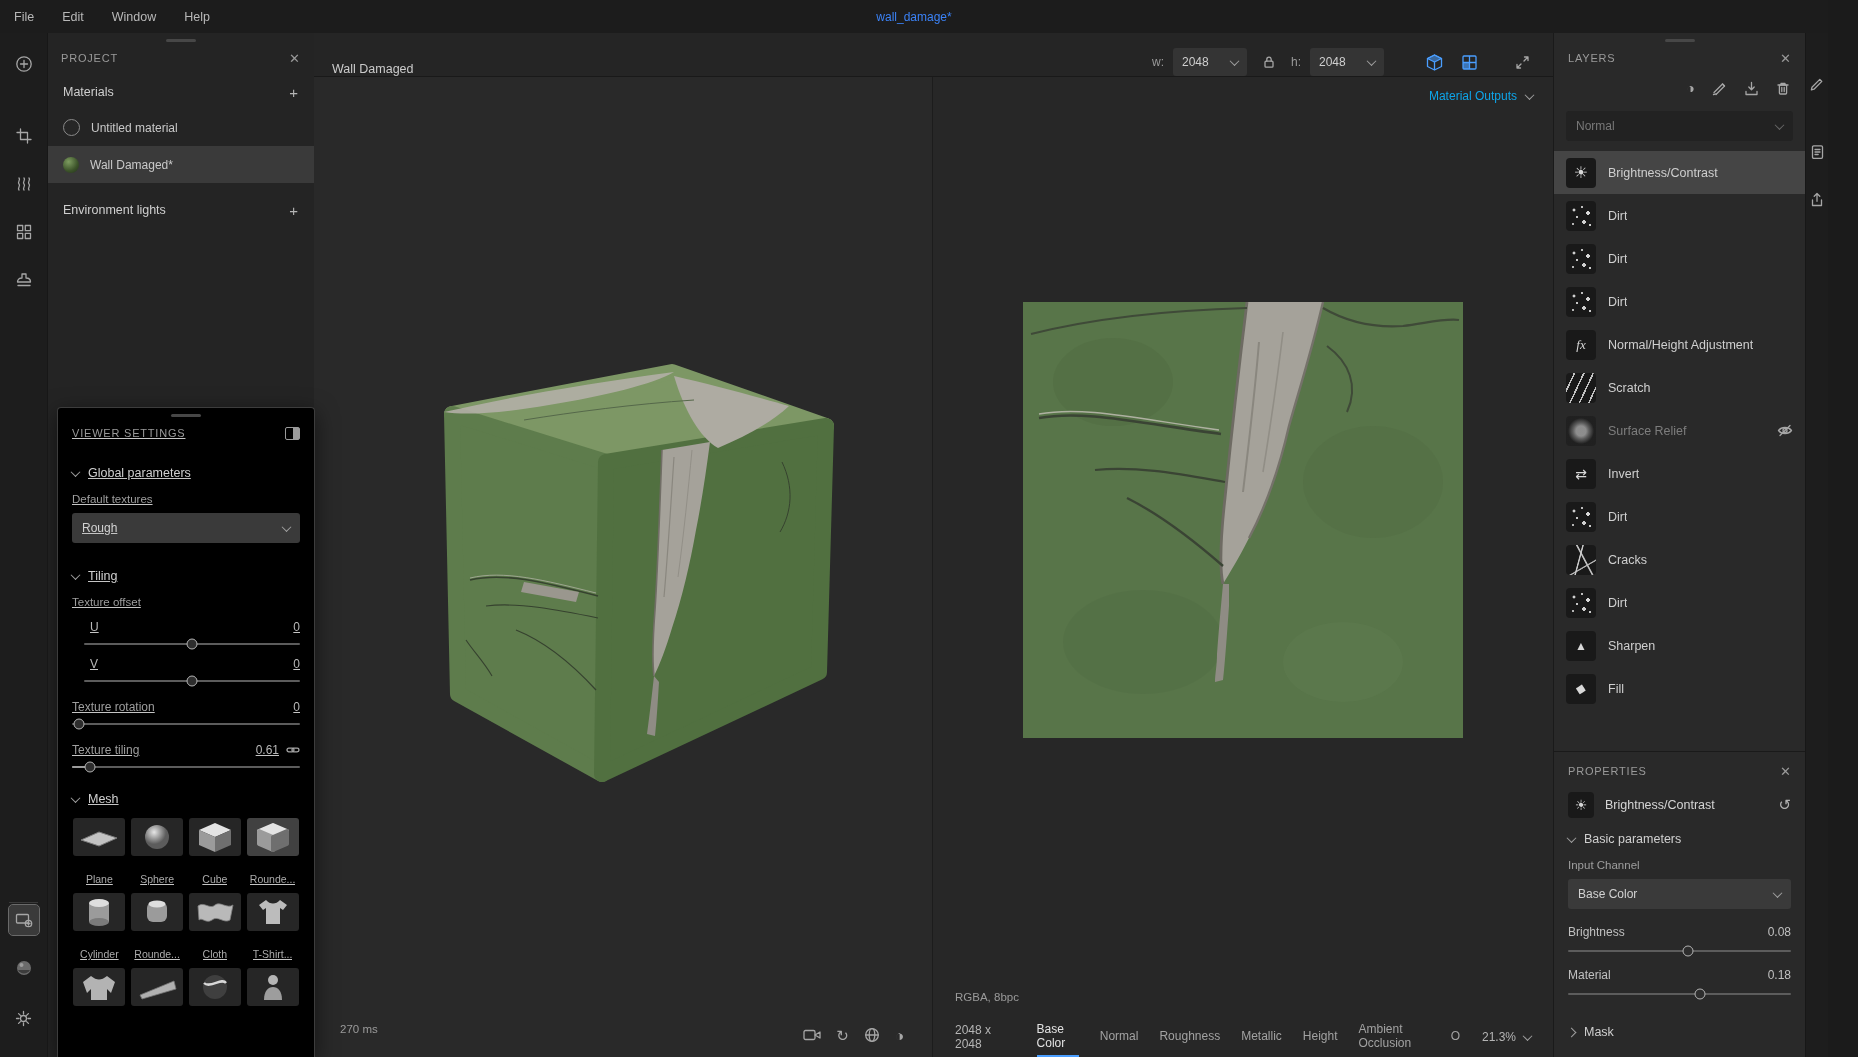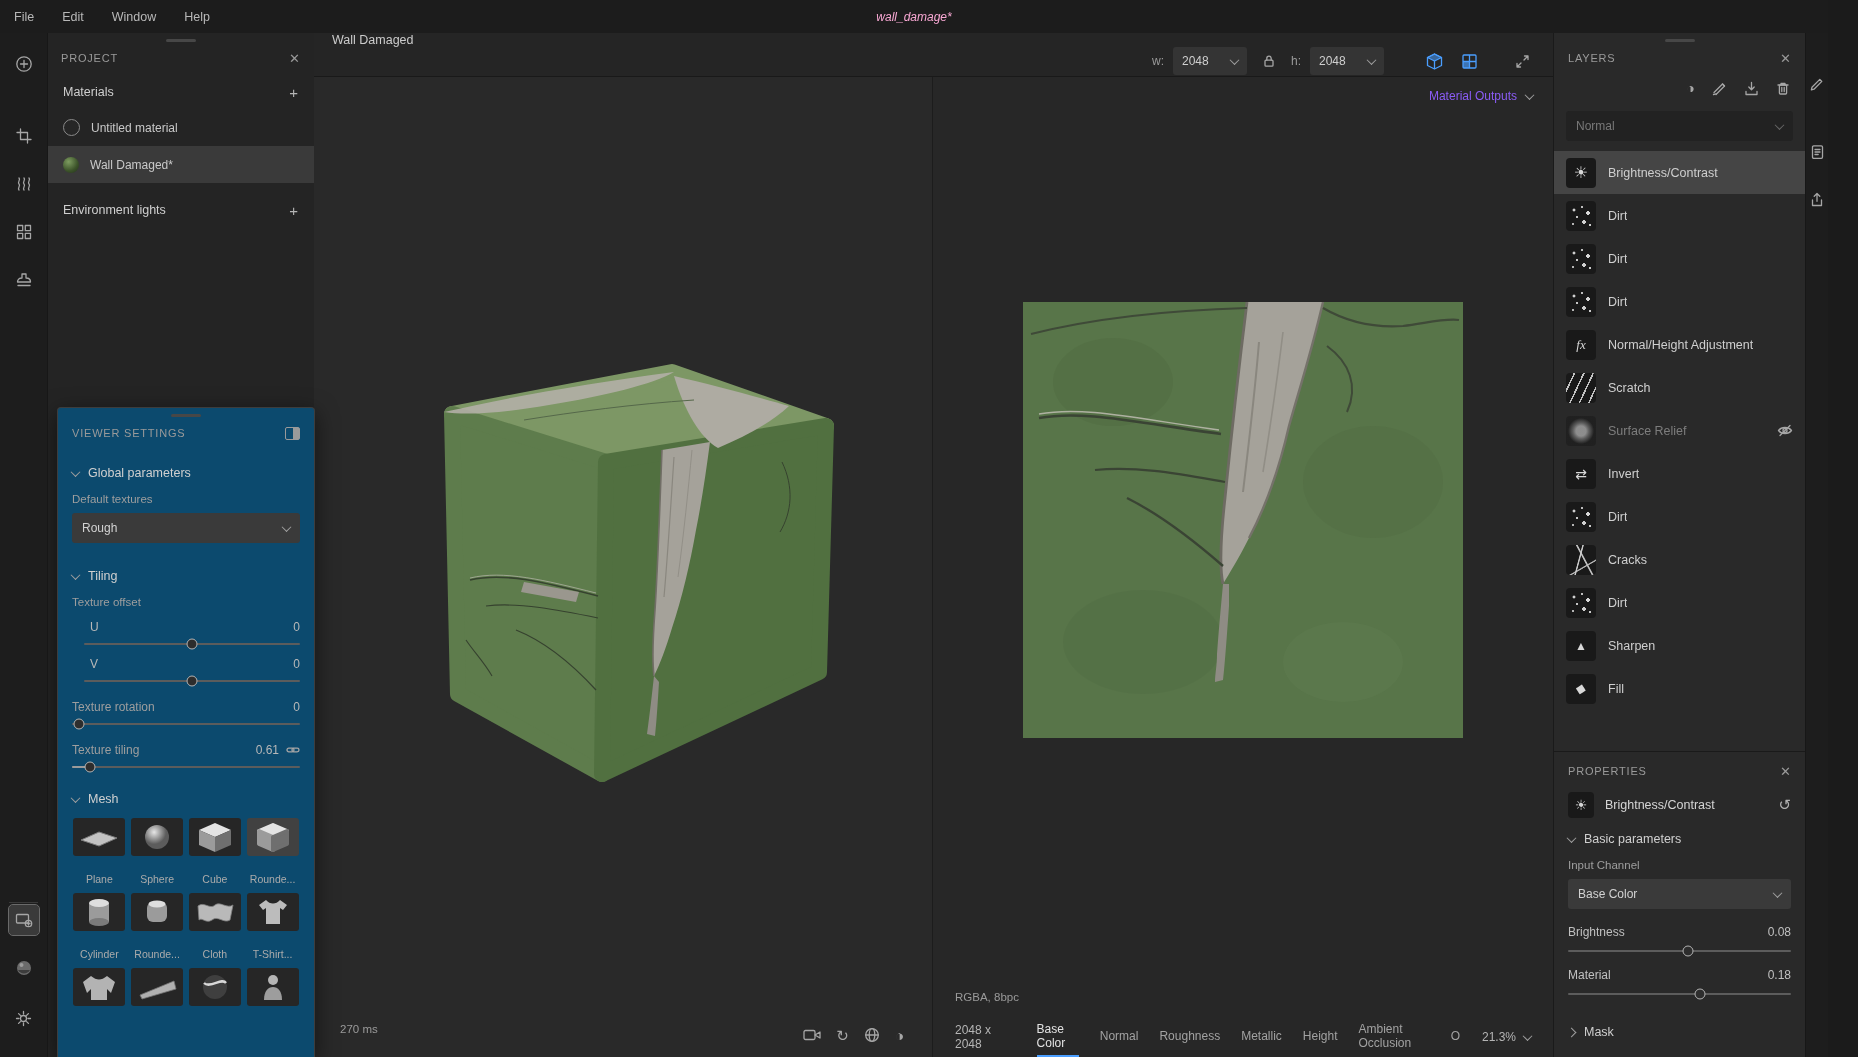--- a/index.html
+++ b/index.html
@@ -2,21 +2,21 @@
 <html><head>
 <meta charset="utf-8">
 <style>
   html,body{margin:0;padding:0;background:#1b1b1b;}
   .app{position:relative;width:1828px;height:1057px;overflow:hidden;background:#1d1d1d;
        font-family:"Liberation Sans",sans-serif;color:#c5c5c5;font-size:12px;
        -webkit-font-smoothing:antialiased;}
   
   .menubar{position:absolute;left:0;top:0;right:0;height:33px;background:#1c1c1c;display:flex;align-items:center;z-index:30;}
   .menu-item{padding:0 14px;font-size:12.5px;color:#b8b8b8;cursor:default;}
-  .doc-title{position:absolute;left:50%;transform:translateX(-50%);font-size:12px;color:#f9a8d4;font-style:italic;}
+  .doc-title{position:absolute;left:50%;transform:translateX(-50%);font-size:12px;color:#3b82f6;}
   
   .left-toolbar{position:absolute;left:0;top:33px;bottom:0;width:47px;background:#1d1d1d;border-right:1px solid #171717;z-index:20;}
   .ltool{position:absolute;left:50%;transform:translateX(-50%);width:30px;height:30px;display:flex;align-items:center;justify-content:center;border-radius:4px;}
   .ltool.selected{background:#3a3a3a;outline:1px solid #6a6a6a;}
   .ltool-divider{position:absolute;left:9px;right:9px;bottom:154px;height:1px;background:#3a3a3a;}
   
   .ic{stroke:#a6a6a6;fill:none;stroke-width:1.3;stroke-linecap:round;stroke-linejoin:round;display:block;}
   .glyph{color:#a6a6a6;font-size:15px;line-height:1;}
   
   .project-panel{position:absolute;left:47px;top:33px;bottom:0;width:267px;background:#242424;z-index:5;}
@@ -24,21 +24,21 @@
   .panel-head{display:flex;align-items:center;justify-content:space-between;height:26px;padding:0 14px;}
   .panel-title{font-size:11px;letter-spacing:.8px;color:#9a9a9a;}
   .close-x{color:#9a9a9a;font-size:13px;line-height:1;}
   .proj-row{display:flex;align-items:center;justify-content:space-between;height:34px;padding:0 16px;font-size:12.5px;color:#cfcfcf;margin-top:4px;}
   .plus{color:#b5b5b5;font-size:15px;}
   .mat-item{display:flex;align-items:center;gap:11px;height:37px;padding:0 16px;font-size:12px;color:#c9c9c9;}
   .mat-item.selected{background:#3a3a3a;}
   .mat-circle{width:15px;height:15px;border-radius:50%;border:1.4px solid #8a8a8a;background:#262626;flex:none;}
   .mat-sphere{width:16px;height:16px;border-radius:50%;background:radial-gradient(circle at 35% 30%,#7d9c60,#3b5229 60%,#22301a);flex:none;}
   
-  .vs-panel{position:absolute;left:57px;top:407px;bottom:0;width:258px;background:#0c4a6e;border:1px solid #3d3d3d;border-bottom:none;border-radius:4px 4px 0 0;box-shadow:0 6px 22px rgba(0,0,0,.55);z-index:10;padding:0 14px;overflow:hidden;box-sizing:border-box;}
+  .vs-panel{position:absolute;left:57px;top:407px;bottom:0;width:258px;background:#000000;border:1px solid #3d3d3d;border-bottom:none;border-radius:4px 4px 0 0;box-shadow:0 6px 22px rgba(0,0,0,.55);z-index:10;padding:0 14px;overflow:hidden;box-sizing:border-box;text-decoration:underline;}
   .vs-head{display:flex;align-items:center;justify-content:space-between;height:26px;margin-top:2px;}
   .panel-split-ic{width:13px;height:11px;border:1.3px solid #9a9a9a;border-radius:2px;background:linear-gradient(to right,transparent 55%,#9a9a9a 55%);}
   .sect-head{display:flex;align-items:center;gap:9px;font-size:12.5px;color:#d0d0d0;margin-top:20px;}
   .caret{width:6px;height:6px;border:solid #9f9f9f;border-width:0 1.5px 1.5px 0;display:inline-block;flex:none;}
   .caret.down{transform:rotate(45deg) translate(-1px,-1px);}
   .caret.right{transform:rotate(-45deg);}
   .field-label{font-size:11.5px;color:#9e9e9e;margin-top:13px;}
   .dropdown{height:30px;background:#3a3a3a;border-radius:3px;display:flex;align-items:center;justify-content:space-between;padding:0 10px;font-size:12px;color:#d2d2d2;margin-top:8px;}
   .slider-row{display:flex;align-items:center;justify-content:space-between;margin-top:12px;font-size:12px;color:#b8b8b8;}
   .slider-row.indent{padding-left:18px;}
@@ -47,33 +47,33 @@
   .handle{position:absolute;top:50%;width:9px;height:9px;border:1.5px solid #b4b4b4;border-radius:50%;background:#2d2d2d;transform:translate(-50%,-50%);}
   .tfill{position:absolute;left:0;top:0;height:2px;background:#9b9b9b;border-radius:1px;}
   .val-group{display:flex;align-items:center;gap:7px;}
   .mesh-grid{display:grid;grid-template-columns:repeat(4,1fr);column-gap:3px;row-gap:8px;margin-top:12px;}
   .mesh-item{display:flex;flex-direction:column;align-items:center;gap:17px;}
   .mthumb{width:52px;height:38px;border-radius:3px;display:flex;align-items:center;justify-content:center;background:#262626;}
   .mesh-item.selected .mthumb{background:#414141;}
   .mlabel{font-size:10.5px;color:#ababab;max-width:56px;white-space:nowrap;overflow:hidden;}
   
   .viewport{position:absolute;left:314px;top:33px;width:1239px;bottom:0;background:#292929;}
-  .vp-header{position:absolute;left:0;right:0;top:0;height:44px;background:#252525;border-bottom:1px solid #191919;display:flex;align-items:flex-start;padding:0 18px;box-sizing:border-box;flex-direction:column;}
+  .vp-header{position:absolute;left:0;right:0;top:0;height:44px;background:#252525;border-bottom:1px solid #191919;display:flex;align-items:flex-end;padding:0 18px;box-sizing:border-box;}
   .vp-tab{font-size:12.5px;color:#cccccc;}
   .vp-controls{margin-left:auto;display:flex;align-items:center;gap:9px;}
   .dim-label{font-size:12px;color:#9a9a9a;}
   .hdrdd{height:28px;width:74px;background:#343434;border-radius:3px;display:flex;align-items:center;justify-content:space-between;padding:0 9px;font-size:12px;color:#cfcfcf;box-sizing:border-box;}
   .vbtn{width:26px;height:26px;display:flex;align-items:center;justify-content:center;}
   .vp3d{position:absolute;left:0;top:44px;width:618px;bottom:0;background:#292929;overflow:hidden;}
   .vp-divider{position:absolute;left:618px;top:44px;bottom:0;width:1px;background:#1c1c1c;}
   .vp2d{position:absolute;left:619px;top:44px;right:0;bottom:0;background:#272727;overflow:hidden;}
   .cube-svg{position:absolute;left:60px;top:265px;}
   .rendertime{position:absolute;left:26px;bottom:22px;font-size:11.5px;color:#9a9a9a;}
   .vp3d-icons{position:absolute;right:28px;bottom:14px;display:flex;align-items:center;gap:15px;}
-  .outputs{position:absolute;top:12px;right:20px;display:flex;align-items:center;gap:9px;font-size:12px;color:#8b5cf6;}
+  .outputs{position:absolute;top:12px;right:20px;display:flex;align-items:center;gap:9px;font-size:12px;color:#0ea5e9;}
   .tex2d{position:absolute;left:50%;margin-left:-220px;top:225px;}
   .fmt-label{position:absolute;left:22px;bottom:54px;font-size:11.5px;color:#9a9a9a;}
   .chan-bar{position:absolute;left:0;right:0;bottom:0;height:40px;display:flex;align-items:center;padding:0 22px;gap:22px;}
   .size-label{font-size:12px;color:#b5b5b5;}
   .chans{display:flex;align-items:center;gap:21px;height:100%;}
   .chan{font-size:12px;color:#a2a2a2;height:100%;display:flex;align-items:center;border-bottom:2px solid transparent;box-sizing:border-box;}
   .chan.active{color:#e2e2e2;border-bottom-color:#4a9eff;}
   .zoomctl{margin-left:auto;display:flex;align-items:center;gap:8px;font-size:12px;color:#b5b5b5;}
   
   .right-col{position:absolute;left:1553px;top:33px;width:252px;bottom:0;background:#292929;border-left:1px solid #1a1a1a;box-sizing:border-box;}

